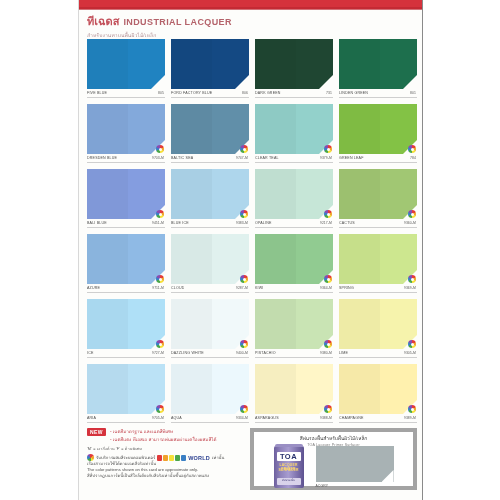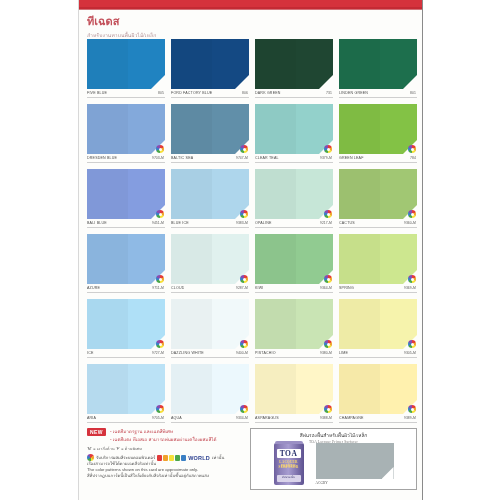--- a/index.html
+++ b/index.html
@@ -222,23 +222,22 @@
     color: #2a3f8f;
     letter-spacing: .2px;
   }
   .fine { font-size: 4.2px; color: #4d4d4d; line-height: 1.45; white-space: nowrap; }
   .fine-thai { font-size: 4.2px; color: #4d4d4d; line-height: 1.45; white-space: nowrap; }
 
   #footer-right {
     position: absolute;
     left: 163px; top: 0;
     width: 167px; height: 62px;
-    border: 1px solid #a3a3a3;
+    border: 4px solid #a3a3a3;
     background: #ffffff;
-    font-family: Liberation Serif, serif;
   }
   .fr-head {
     text-align: center;
     padding-top: 2px;
   }
   .fr-thai { font-size: 4.8px; color: #333333; }
   .fr-en { font-size: 3.6px; color: #7a7a7a; letter-spacing: .2px; margin-top: .5px; }
   .fr-body {
     position: absolute;
     left: 0; top: 14px;
@@ -326,20 +325,21 @@
 
 <div id="page">
   <div id="card">
 
     <div id="red-band"></div>
     <div id="red-band-shade"></div>
 
     <div id="header">
       <div class="title-line">
         <span class="title-brand">ทีเฉดส</span>
+        <span class="title-en">INDUSTRIAL LACQUER</span>
       </div>
       <div class="subtitle-thai">สำหรับงานทาบนพื้นผิวไม้/เหล็ก</div>
     </div>
 
     <div id="grid">
         <div class="cell">
           <div class="chip">
             <div class="tone-a" style="background: rgb(31, 127, 186);"></div>
             <div class="tone-b" style="background: rgb(31, 127, 186);"></div>
             <div class="notch"></div>

